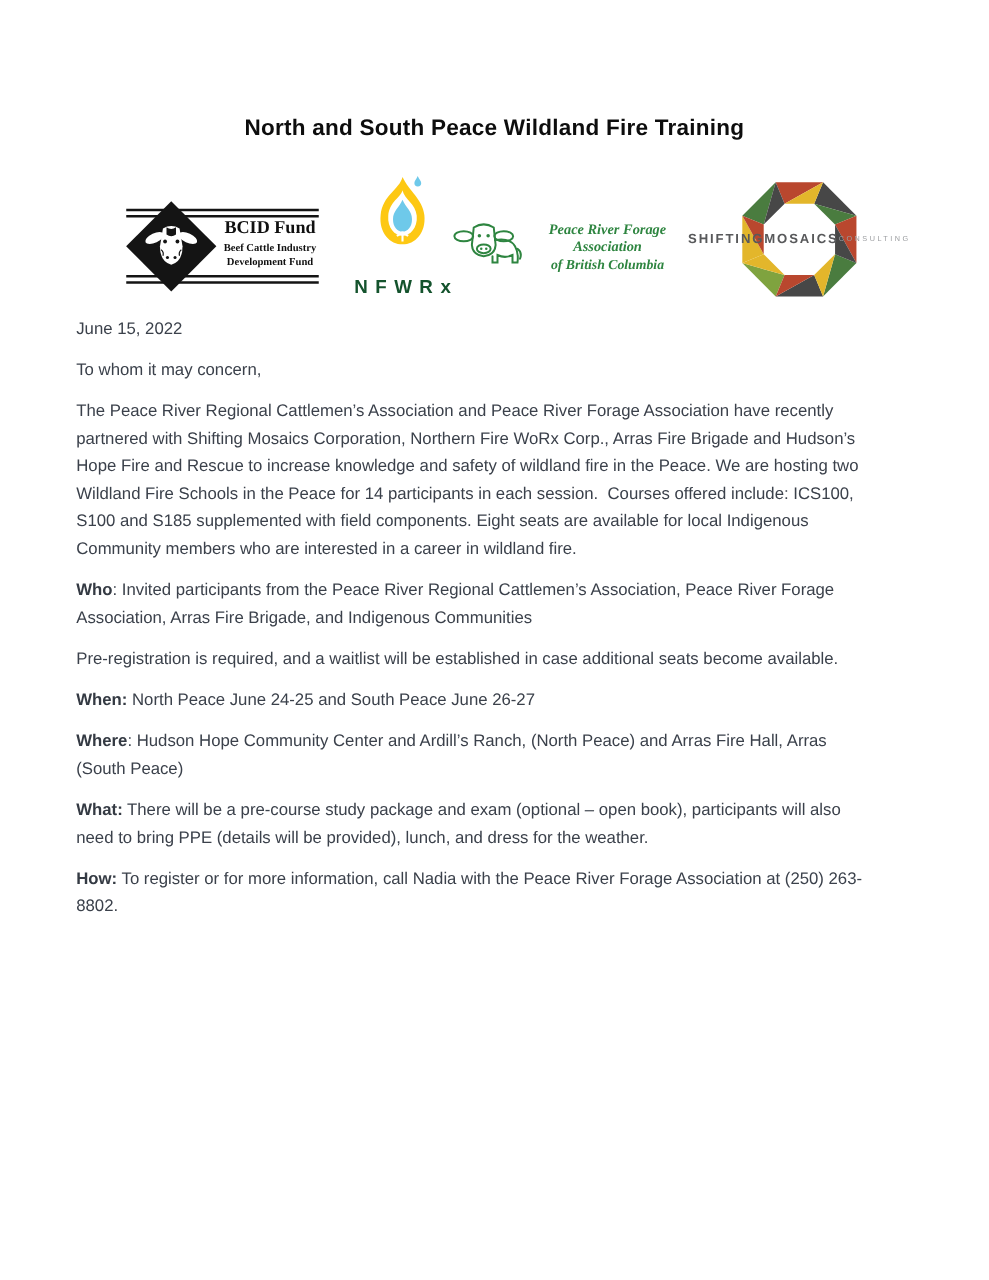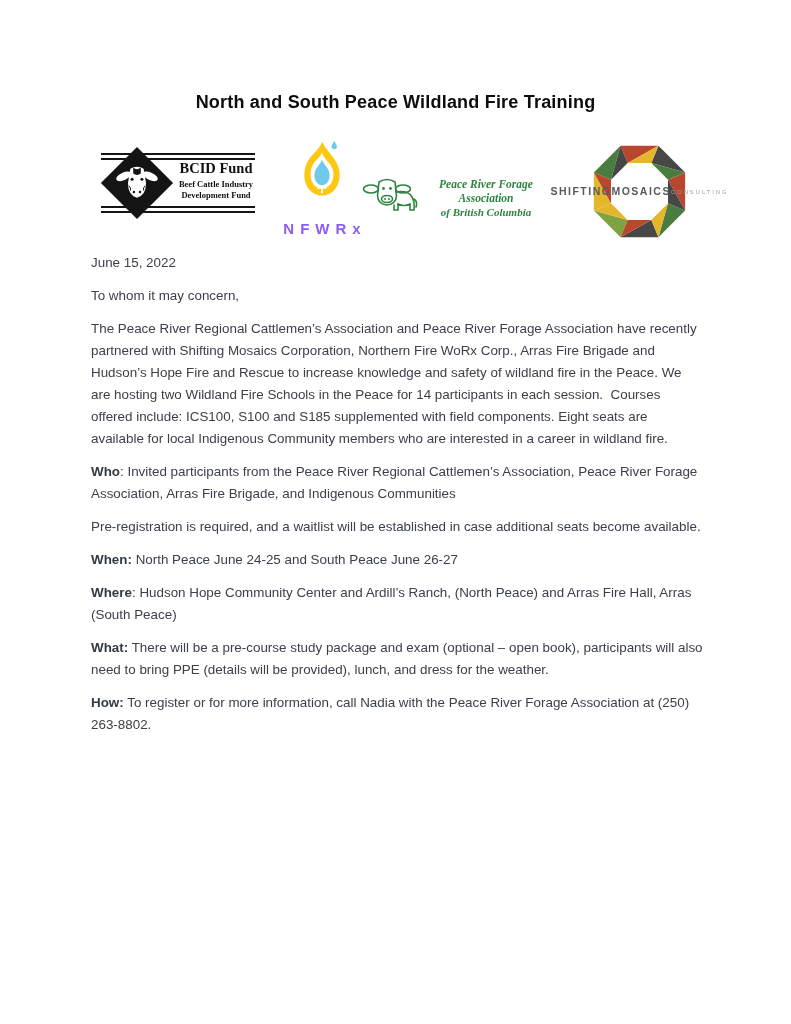--- a/index.html
+++ b/index.html
@@ -20,53 +20,53 @@
     line-height:24px;
     font-weight:bold;
     color:#0d0d0d;
     letter-spacing:0.2px;
   }
   
   .logo-row { position:relative; height:104px; margin-top:26px; }
   .logo { position:absolute; }
 
   
-  .bcid { left:101px; top:4px; width:154px; height:78px; }
+  .bcid { left:101px; top:18px; width:154px; height:78px; }
   .bcid-lines { position:absolute; left:0; right:0; height:7px;
     border-top:2px solid #141414; border-bottom:2px solid #141414; }
   .bcid-lines.top { top:9px; }
   .bcid-lines.bottom { bottom:9px; }
   .bcid-diamond { position:absolute; left:-2px; top:1px; }
   .bcid-text { position:absolute; left:76px; top:15px; width:78px; text-align:center;
     font-family:"Liberation Serif", serif; color:#101010; }
   .bcid-title { font-size:14.5px; font-weight:bold; line-height:18px; margin-bottom:2px; }
   .bcid-sub { font-size:8.5px; font-weight:bold; line-height:10.5px; }
 
   
   .nfwrx { left:272px; top:0px; width:100px; height:102px; text-align:center; }
   .nfwrx-word { margin-top:0px; font-size:15px; font-weight:bold; letter-spacing:6px;
-    color:#8b5cf6; padding-left:6px; }
+    color:#14532d; padding-left:6px; }
 
   
   .prfa { left:362px; top:30px; width:190px; height:56px; display:flex; align-items:center; }
   .prfa-text { flex:1; text-align:center; font-family:"Liberation Serif", serif;
     font-style:italic; font-weight:600; color:#2e8540; }
   .prfa-line1 { font-size:11.5px; line-height:14px; }
   .prfa-line2 { font-size:11px; line-height:14px; }
 
   
   .sm { left:588px; top:0px; width:103px; height:103px; }
   .sm svg { position:absolute; left:0; top:0; }
   .sm-text { position:absolute; inset:0; display:flex; flex-direction:row;
     align-items:center; justify-content:center; text-align:center; }
   .sm-line { font-size:10.5px; letter-spacing:1.5px; color:#58595b; line-height:12.5px; font-weight:600; }
   .sm-sub { font-size:5.8px; letter-spacing:2px; color:#9b9da0; line-height:9px; margin-top:1px; }
 
   
-  .content { margin-top:8px; padding-left:91px; padding-right:88px; }
+  .content { margin-top:8px; padding-left:61px; padding-right:88px; }
   .content p {
     font-size:13.4px;
     line-height:22px;
     margin-bottom:11px;
     white-space:pre-wrap;
     color:#3b414b;
   }
   .content p strong { font-weight:bold; color:#343a43; }
 </style>
 </head>

